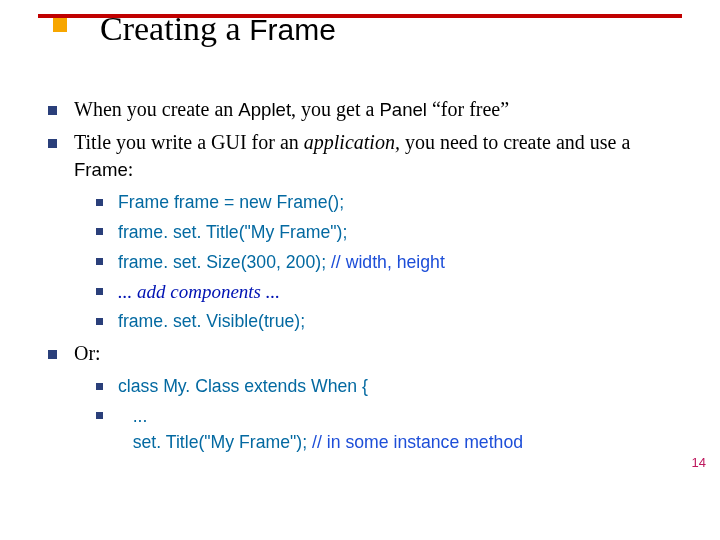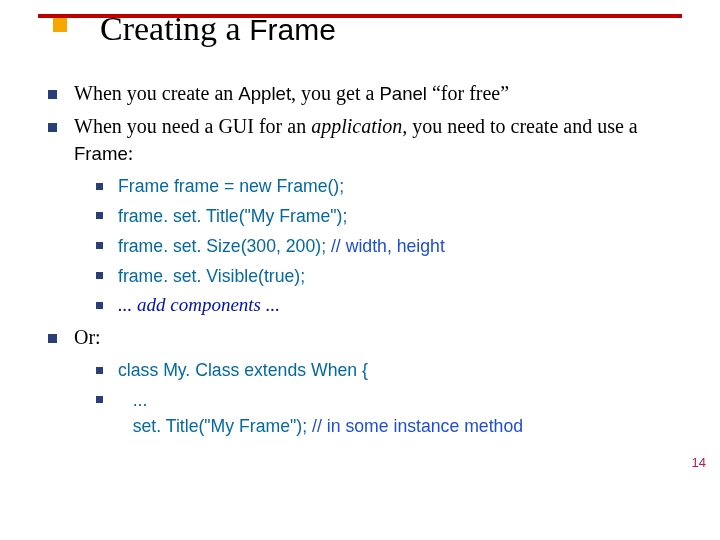--- a/index.html
+++ b/index.html
@@ -43,21 +43,21 @@
     font-weight: normal;
     margin: 0;
   }
   h1.title .sans {
     font-family: Verdana, Geneva, sans-serif;
     font-size: 30px;
   }
   .body {
     position: absolute;
     left: 48px;
-    top: 80px;
+    top: 96px;
     width: 640px;
     font-size: 20px;
     line-height: 1.35;
   }
   ul.lvl1 {
     list-style: none;
     padding: 0;
     margin: 0;
   }
   ul.lvl1 > li {
@@ -115,27 +115,27 @@
   </h1>
 
   <div class="body">
     <ul class="lvl1">
       <li>
         <span class="sq"></span>
         <span>When you create an </span><span class="sans">Applet</span><span>, you get a </span><span class="sans">Panel</span><span> “for free”</span>
       </li>
       <li>
         <span class="sq"></span>
-        <span>When you need a GUI for an </span><span class="italic">application,</span><span> you need to create and use a </span><span class="sans">Frame</span><span>:</span>
+        <span>Title you write a GUI for an </span><span class="italic">application,</span><span> you need to create and use a </span><span class="sans">Frame</span><span>:</span>
         <ul class="lvl2">
           <li><span class="sq"></span><span class="code">Frame frame = new Frame();</span></li>
           <li><span class="sq"></span><span class="code">frame. set. Title("My Frame");</span></li>
           <li><span class="sq"></span><span class="code">frame. set. Size(300, 200); </span><span class="comment">// width, height</span></li>
+          <li><span class="sq"></span><span class="italic-code">... add components ...</span></li>
           <li><span class="sq"></span><span class="code">frame. set. Visible(true);</span></li>
-          <li><span class="sq"></span><span class="italic-code">... add components ...</span></li>
         </ul>
       </li>
       <li>
         <span class="sq"></span>
         <span>Or:</span>
         <ul class="lvl2">
           <li><span class="sq"></span><span class="code">class My. Class extends When {</span></li>
           <li><span class="sq"></span>
             <span class="code" style="white-space:pre">   ...</span><br>
             <span class="code" style="white-space:pre">   set. Title("My Frame"); </span><span class="comment">// in some instance method</span>

